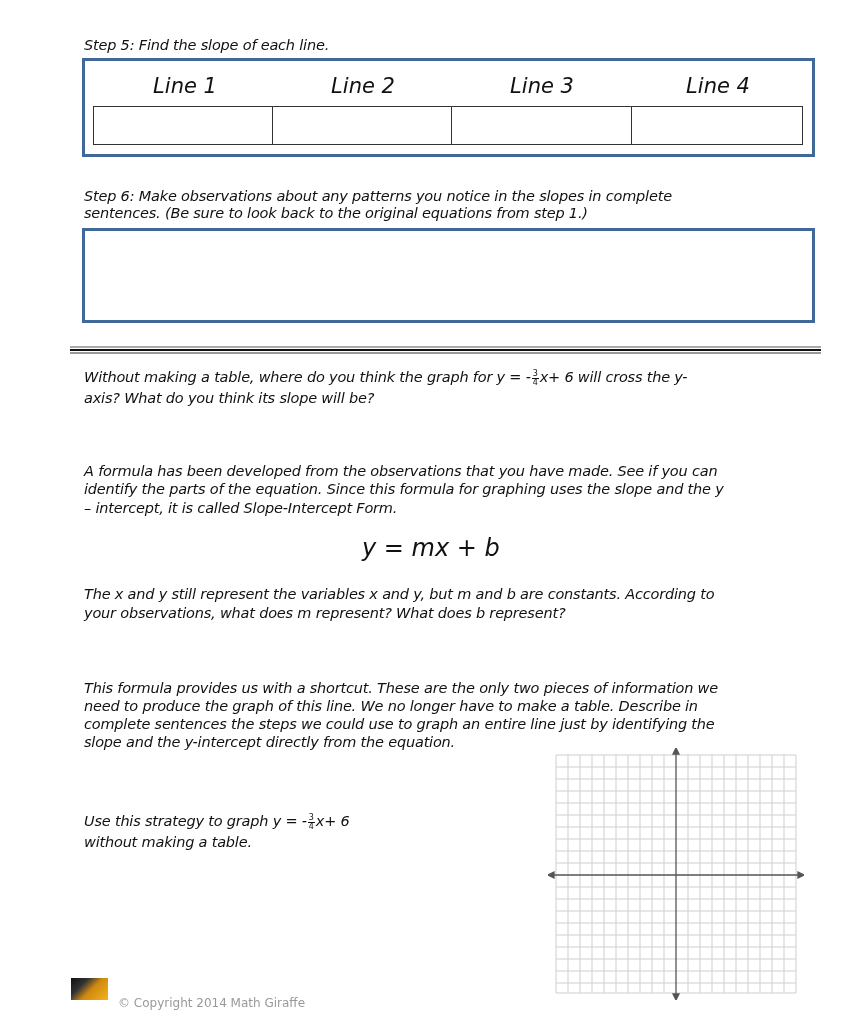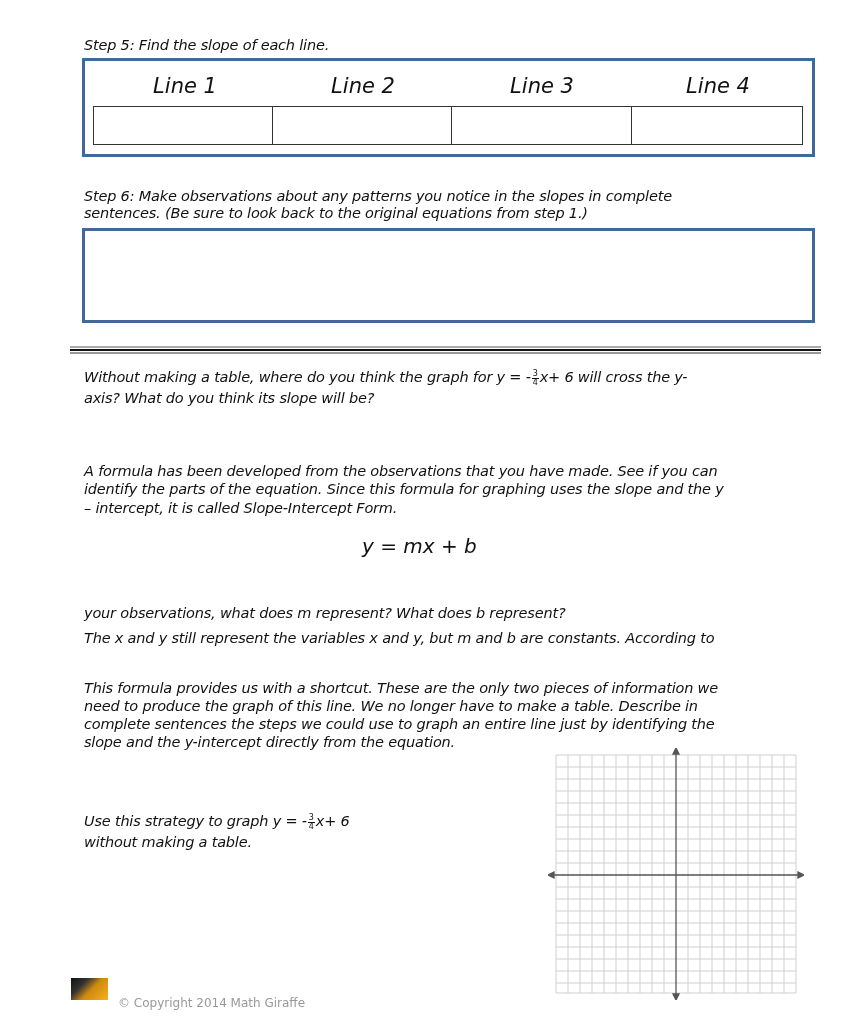--- a/index.html
+++ b/index.html
@@ -11,21 +11,21 @@
     .slope-table { position: absolute; left: 93px; top: 106px; width: 710px; height: 39px;
                    border-collapse: collapse; }
     .slope-table td { border: 1.5px solid #333; padding: 0; }
     .col-label { position: absolute; top: 74px; width: 180px; text-align: center;
                  font-size: 21px; font-style: italic; }
     .sep { position: absolute; left: 70px; width: 751px; }
     .frac { display: inline-block; vertical-align: middle; font-size: 8px; line-height: 8px;
             text-align: center; margin: 0 1px; font-style: normal; }
     .frac span { display: block; }
     .frac .num { border-bottom: 1px solid #111; padding: 0 1px; }
-    .formula { position: absolute; left: 362px; top: 534px; font-size: 20px; font-style: italic; }
+    .formula { position: absolute; left: 362px; top: 534px; font-size: 24px; font-style: italic; }
     .graph { position: absolute; left: 548px; top: 748px; width: 256px; height: 252px; }
     .footer-logo { position: absolute; left: 71px; top: 978px; width: 37px; height: 22px;
                    background: linear-gradient(135deg, #111 0%, #333 30%, #d08a10 55%, #f5b21a 100%); }
     .footer-text { position: absolute; left: 118px; top: 996px; font-size: 12px; color: #999;
                    font-style: normal; white-space: nowrap; }
     .answer-area { position: absolute; }
   </style>
 </head>
 <body>
 
@@ -60,21 +60,21 @@
   <span>Without making a table, where do you think the graph for y = -</span><span class="frac"><span class="num">3</span><span>4</span></span><span>x+ 6  will cross the y-</span>
 </div>
 <div class="txt" style="left:84px; top:389px;">axis?  What do you think its slope will be?</div>
 
 <div class="txt" style="left:84px; top:462px;">A formula has been developed from the observations that you have made.  See if you can</div>
 <div class="txt" style="left:84px; top:480px;">identify the parts of the equation.  Since this formula for graphing uses the slope and the y</div>
 <div class="txt" style="left:84px; top:499px;">– intercept, it is called Slope-Intercept Form.</div>
 
 <div class="formula">y = mx + b</div>
 
-<div class="txt" style="left:84px; top:585px;margin-top:44px;">The x and y still represent the variables x and y, but m and b are constants.  According to</div>
+<div class="txt" style="left:84px; top:585px;">The x and y still represent the variables x and y, but m and b are constants.  According to</div>
 <div class="txt" style="left:84px; top:604px;">your observations, what does m represent?  What does b represent?</div>
 
 <div class="txt" style="left:84px; top:679px;">This formula provides us with a shortcut.  These are the only two pieces of information we</div>
 <div class="txt" style="left:84px; top:697px;">need to produce the graph of this line.  We no longer have to make a table.  Describe in</div>
 <div class="txt" style="left:84px; top:715px;">complete sentences the steps we could use to graph an entire line just by identifying the</div>
 <div class="txt" style="left:84px; top:733px;">slope and the y-intercept directly from the equation.</div>
 
 <div class="txt" style="left:84px; top:812px;">
   <span>Use this strategy to graph y = -</span><span class="frac"><span class="num">3</span><span>4</span></span><span>x+ 6</span>
 </div>

